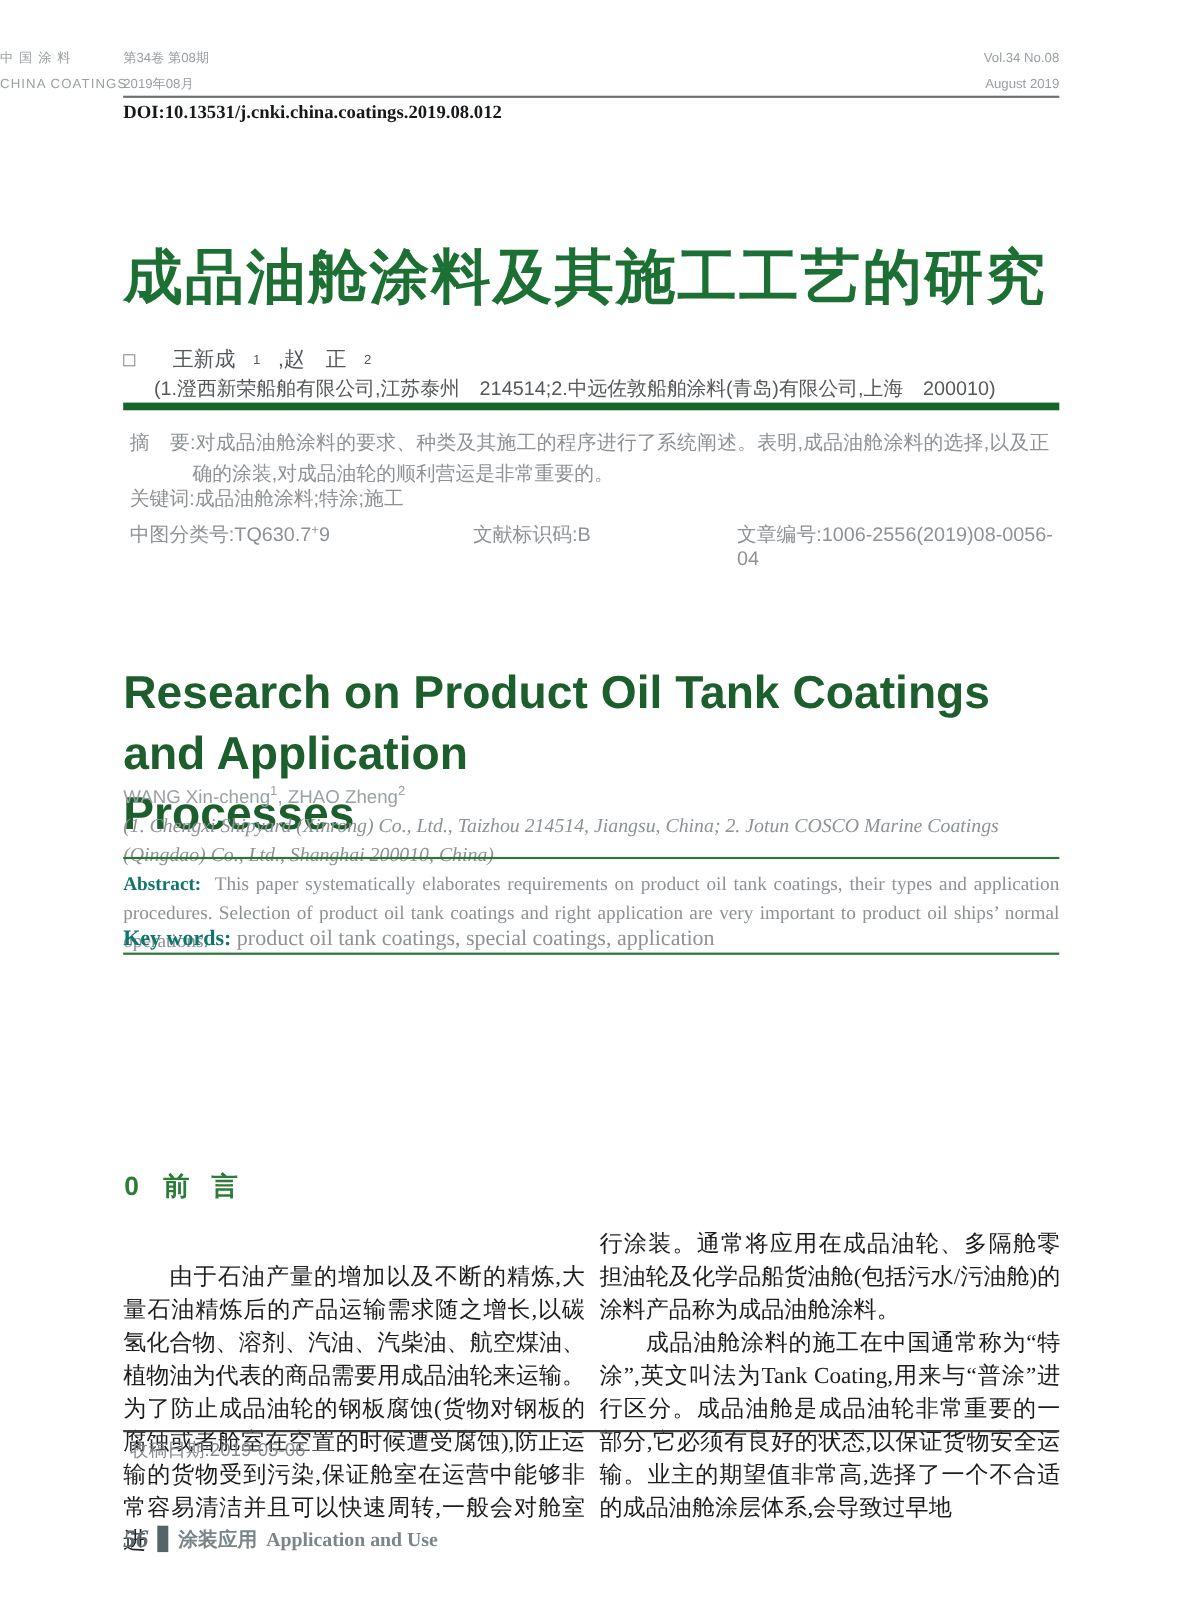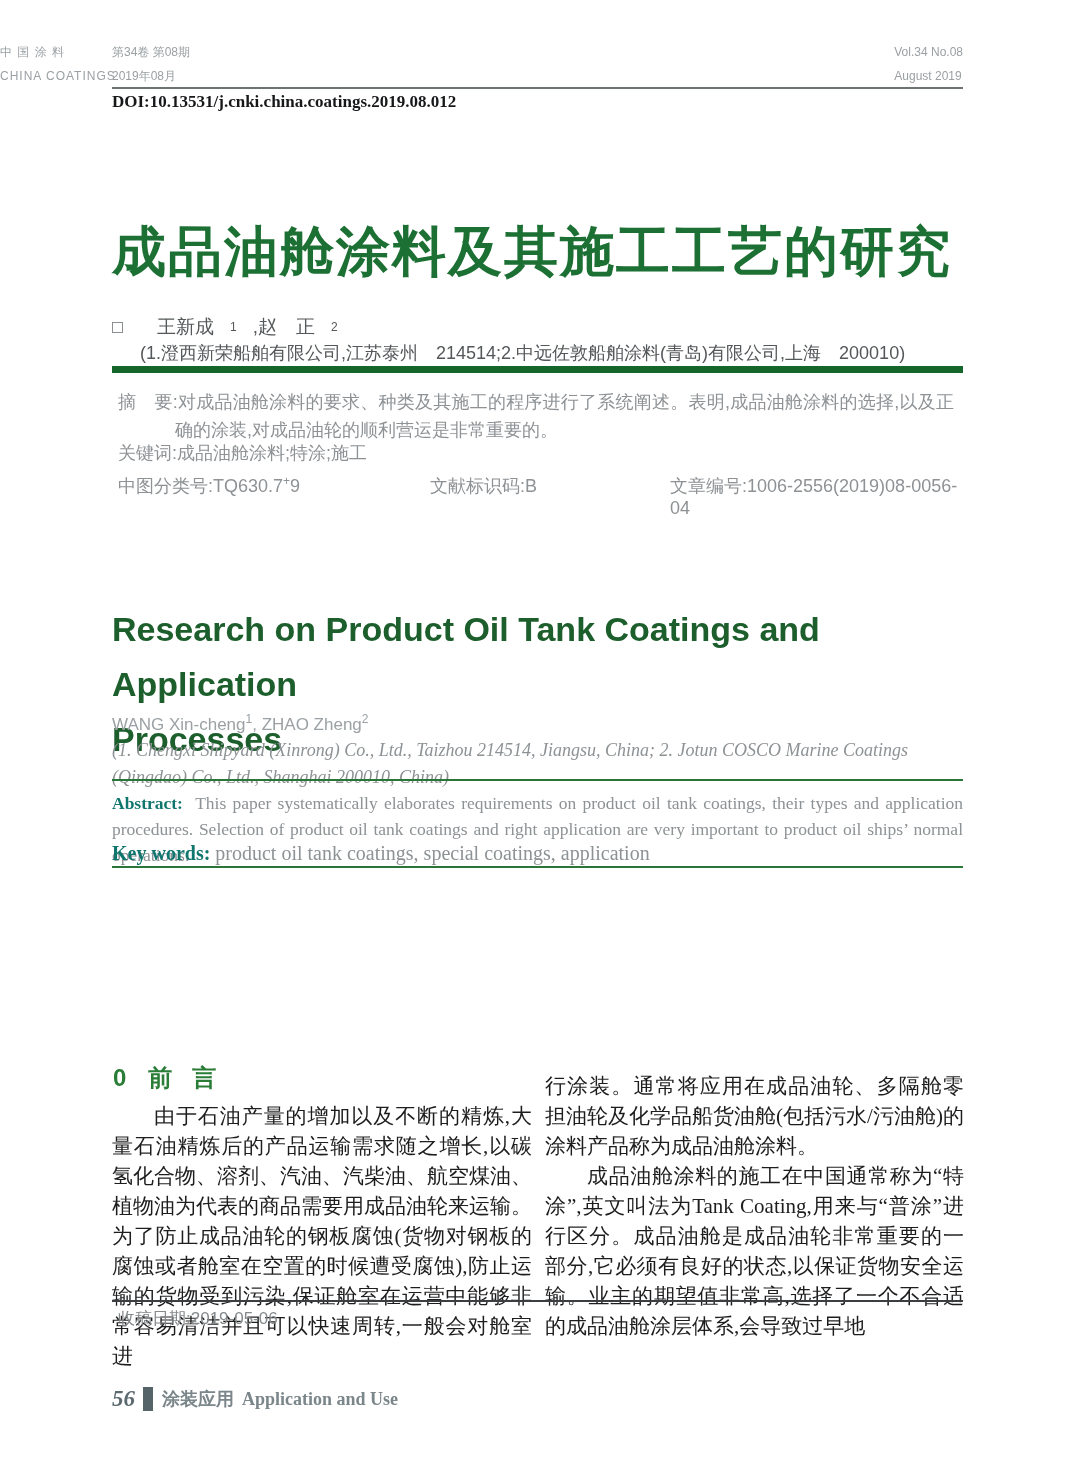--- a/index.html
+++ b/index.html
@@ -10,21 +10,21 @@
     background:#ffffff;
     overflow:hidden;
     font-family:"Liberation Sans","DejaVu Sans",sans-serif;
   }
   .abs { position:absolute; }
 
   
   .hdr-col { color:#9aa0a3; font-size:12px; line-height:24px; }
   .hdr-left   { left:112px; top:40px; text-align:left; }
   .hdr-center { left:0; right:0; top:40px; text-align:left; letter-spacing:1px; }
-  .hdr-right  { right:112px; top:40px; }
+  .hdr-right  { right:112px; top:40px; text-align:right; }
   .hdr-rule { left:112px; top:87px; width:851px; height:2px; background:#6d7275; }
   .doi-line { left:112px; top:92px; font-family:"Liberation Serif","DejaVu Serif",serif;
               color:#17181a; font-size:17px; font-weight:bold; }
 
   
   .title-cn { left:112px; top:216px; width:880px;
               font-size:54px; font-weight:900; letter-spacing:2px;
               color:#1d7033; font-family:"Liberation Sans","DejaVu Sans",sans-serif; }
   .authors-cn { left:112px; top:314px; color:#55585a; font-size:19px;
                 display:flex; align-items:center;gap:16px; }
@@ -39,21 +39,21 @@
   .meta { color:#8e9295; font-size:18px; }
   .abstract-cn { left:118px; top:388px; width:836px; line-height:28px;
                  padding-left:57px; text-indent:-57px; text-align:justify; }
   .kw-cn  { left:118px; top:441px; }
   .clc-row { left:118px; top:474px; width:845px; }
   .clc-row .doc-code  { position:absolute; left:312px; top:0; }
   .clc-row .article-id{ position:absolute; left:552px; top:0; }
 
   
   .title-en { left:112px; top:602px; width:830px;
-              font-size:34px; line-height:55px; font-weight:bold;
+              font-size:42px; line-height:55px; font-weight:bold;
               color:#1c5e2c; letter-spacing:0; }
   .authors-en { left:112px; top:712px; color:#9ba1a4; font-size:17px; }
   .affil-en { left:112px; top:737px; width:840px;
               font-family:"Liberation Serif","DejaVu Serif",serif;
               font-style:italic; color:#8d9295; font-size:18px; line-height:27px; }
   .rule-green-1 { left:112px; top:779px; width:851px; height:2px; background:#2a7538; }
   .abstract-en { left:112px; top:790px; width:851px;
                  font-family:"Liberation Serif","DejaVu Serif",serif;
                  color:#8d9295; font-size:17.5px; line-height:26px; text-align:justify; }
   .abstract-en b, .kw-en b { color:#0f766e; }
@@ -61,21 +61,21 @@
            font-family:"Liberation Serif","DejaVu Serif",serif;
            color:#8d9295; font-size:20px; }
   .rule-green-2 { left:112px; top:866px; width:851px; height:2px; background:#2a7538; }
 
   
   .section-head { left:113px; top:1062px; color:#2a7d36; font-weight:bold;
                   font-size:24px; font-family:"Liberation Sans","DejaVu Sans",sans-serif; }
   .section-head .num { margin-right:22px; }
   .section-head .ttl { letter-spacing:20px; }
   .body-col { font-family:"Liberation Serif","DejaVu Serif",serif;
-              color:#1d1d1d; font-size:21px; line-height:30px; text-align:justify; }
+              color:#1d1d1d; font-size:21px; line-height:30px; text-align:justify;margin-top:44px; }
   .col-left  { left:112px; top:1101px; width:420px; }
   .col-right { left:545px; top:1071px; width:419px; }
   .indent { text-indent:2em; }
 
   
   .footer-rule { left:112px; top:1300px; width:851px; height:2px; background:#3c3f41; }
   .fnote { left:118px; color:#84898c; font-size:17px; }
   .fnote-1 { top:1307px; }
   .fnote-2 { top:1332px; }
 

